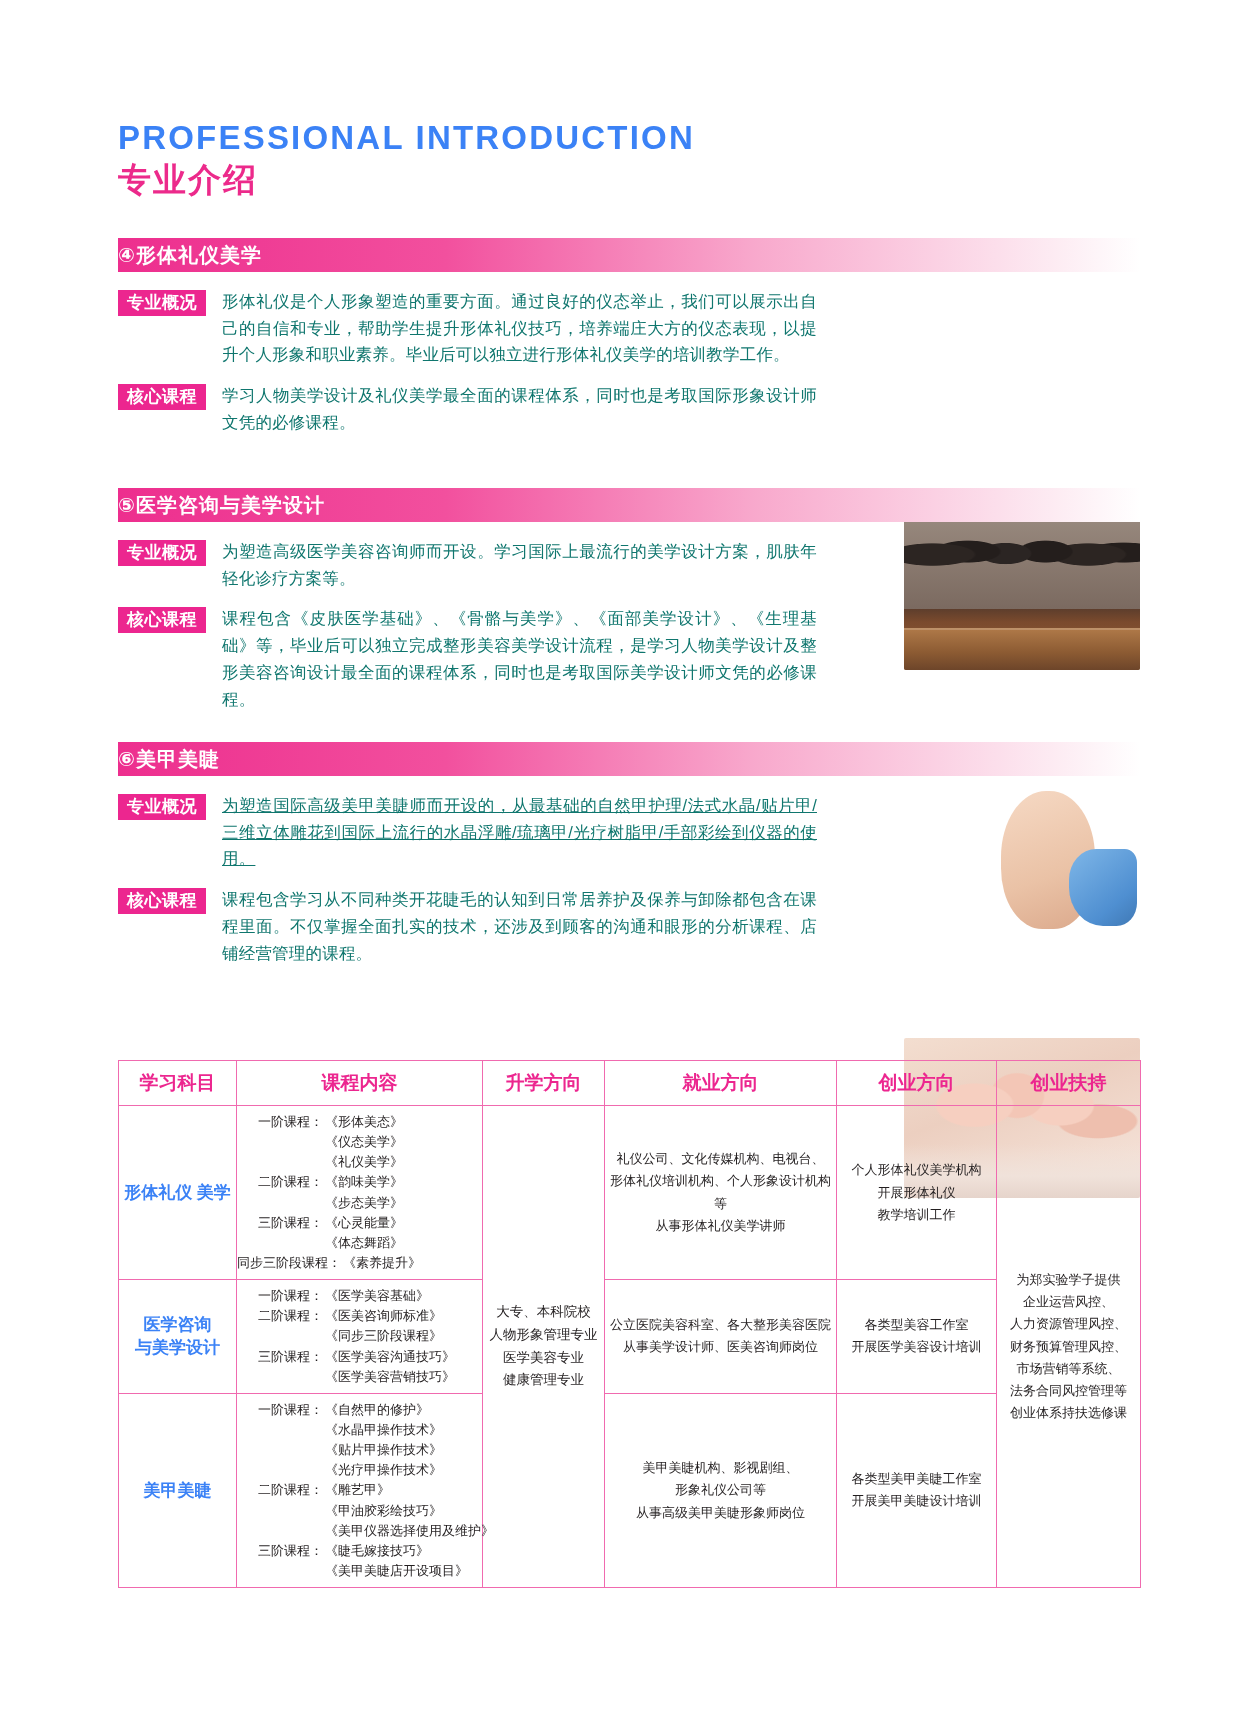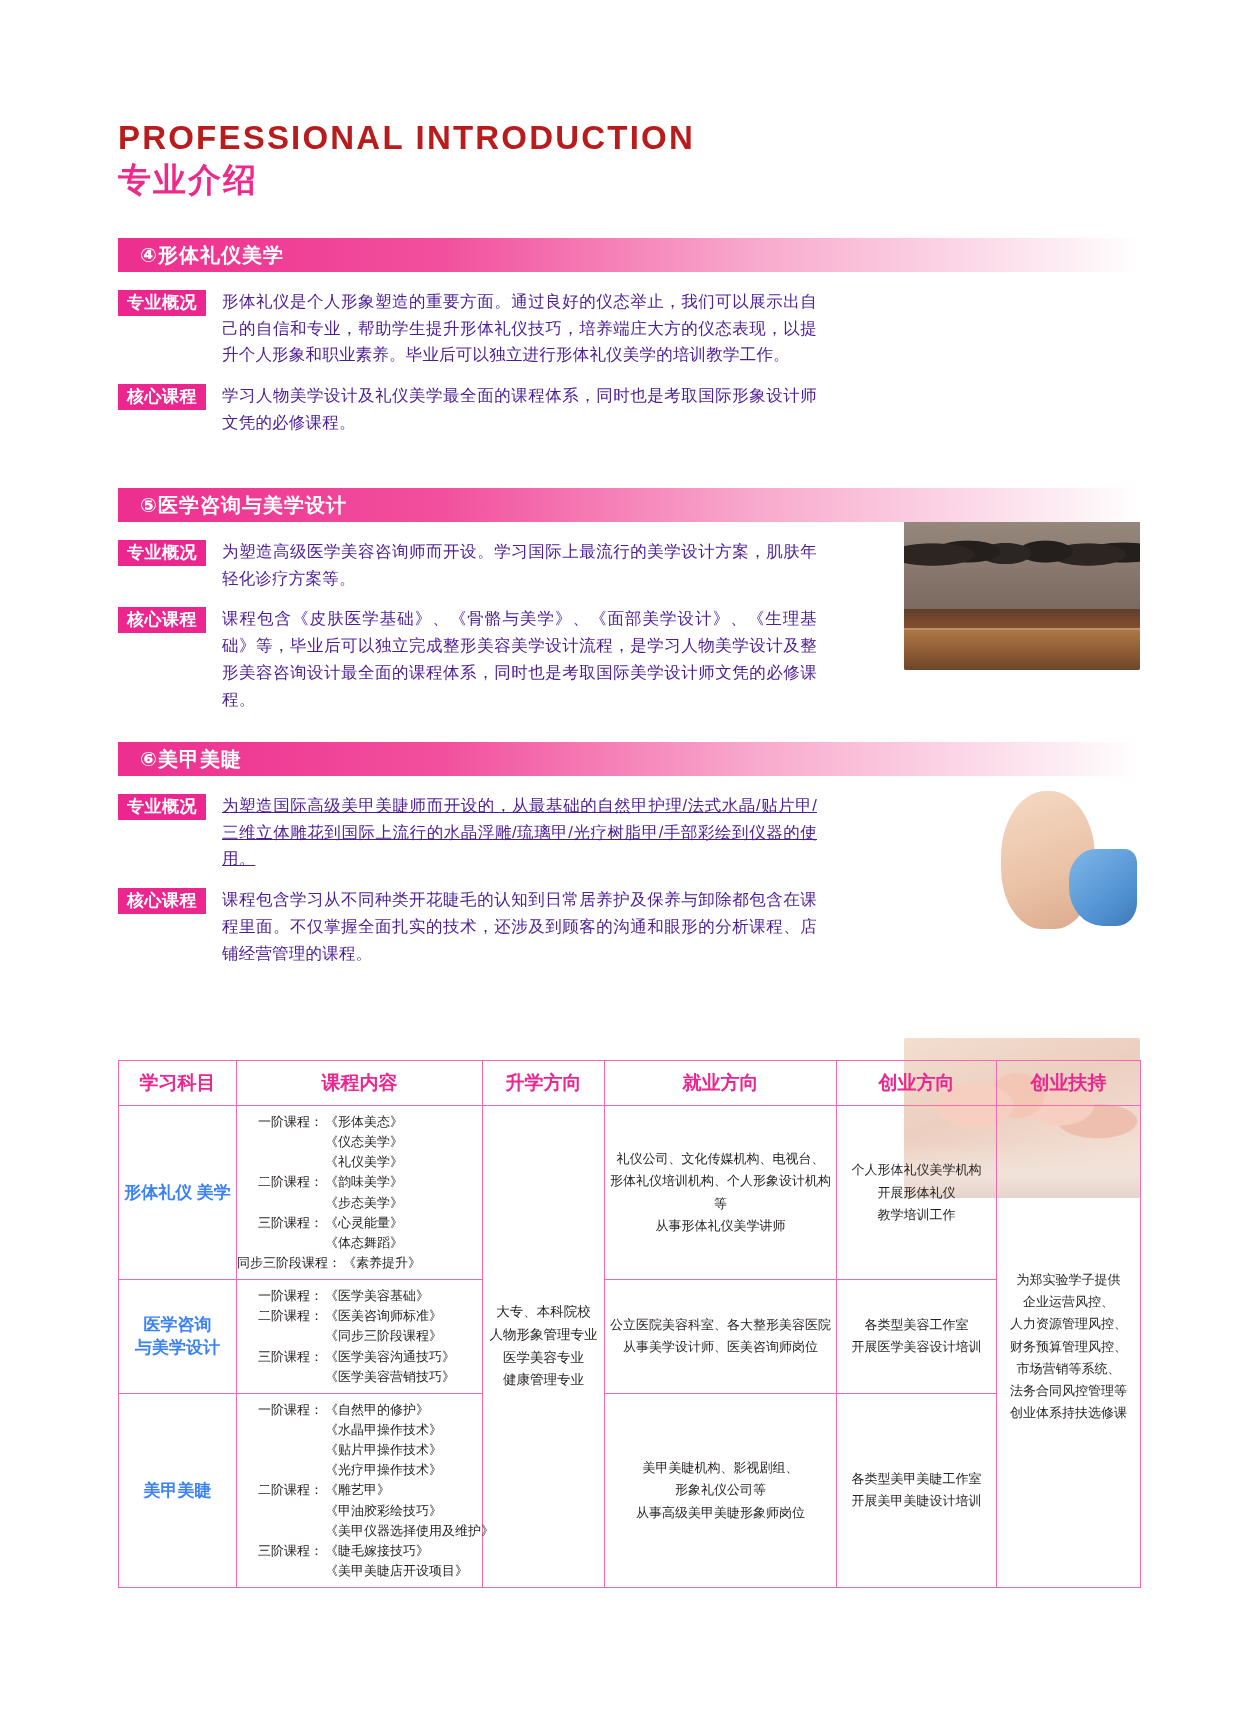--- a/index.html
+++ b/index.html
@@ -27,21 +27,21 @@
   .header {
     position: absolute;
     left: 118px;
     top: 120px;
     width: 1030px;
   }
   .header-en {
     font-size: 33px;
     font-weight: bold;
     letter-spacing: 2.2px;
-    color: #b91c1c;
+    color: #3b82f6;
     line-height: 1.1;
     white-space: nowrap;
   }
   .header-cn {
     font-size: 33px;
     font-weight: bold;
     color: #ec2a8b;
     letter-spacing: 2px;
     margin-top: 6px;
     line-height: 1.1;
@@ -51,21 +51,20 @@
   .section {
     position: absolute;
     left: 118px;
     width: 1022px;
   }
   .bar {
     height: 34px;
     background: linear-gradient(to right, #ed2e8e 0%, #f2509e 32%, #f8a8cc 62%, #fdecf3 92%, #ffffff 100%);
     display: flex;
     align-items: center;
-    padding-left: 22px;
     box-sizing: border-box;
   }
   .bar-title {
     color: #ffffff;
     font-size: 20px;
     font-weight: bold;
     letter-spacing: 1px;
     line-height: 1;
   }
 
@@ -88,21 +87,21 @@
     letter-spacing: 0.5px;
     padding: 4px 9px 5px 9px;
     line-height: 1;
     margin-top: 2px;
     white-space: nowrap;
   }
   .para {
     margin-left: 16px;
     font-size: 16.5px;
     line-height: 1.62;
-    color: #4c1d95;
+    color: #0f766e;
     text-align: justify;
     letter-spacing: 0.2px;
   }
 
   .photo {
     position: absolute;
     border-radius: 2px;
     overflow: hidden;
   }
 

